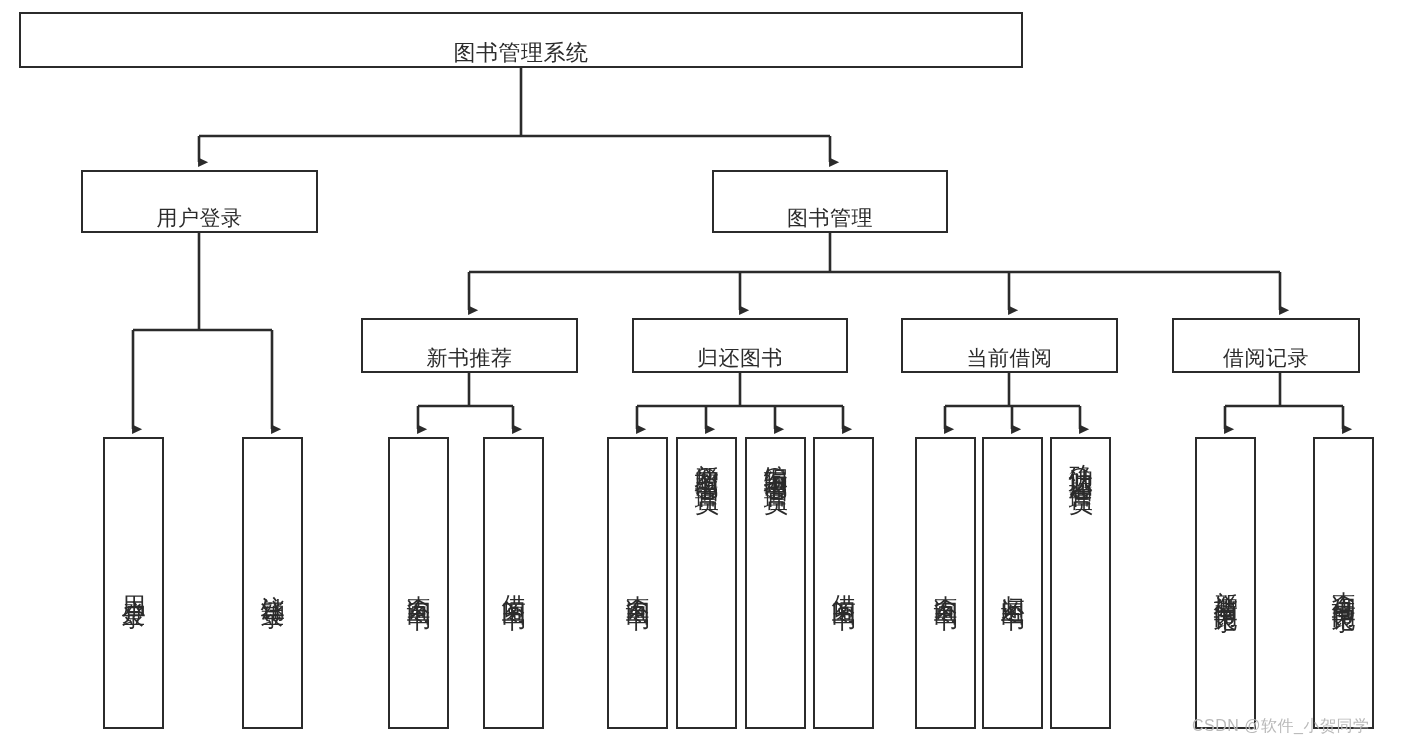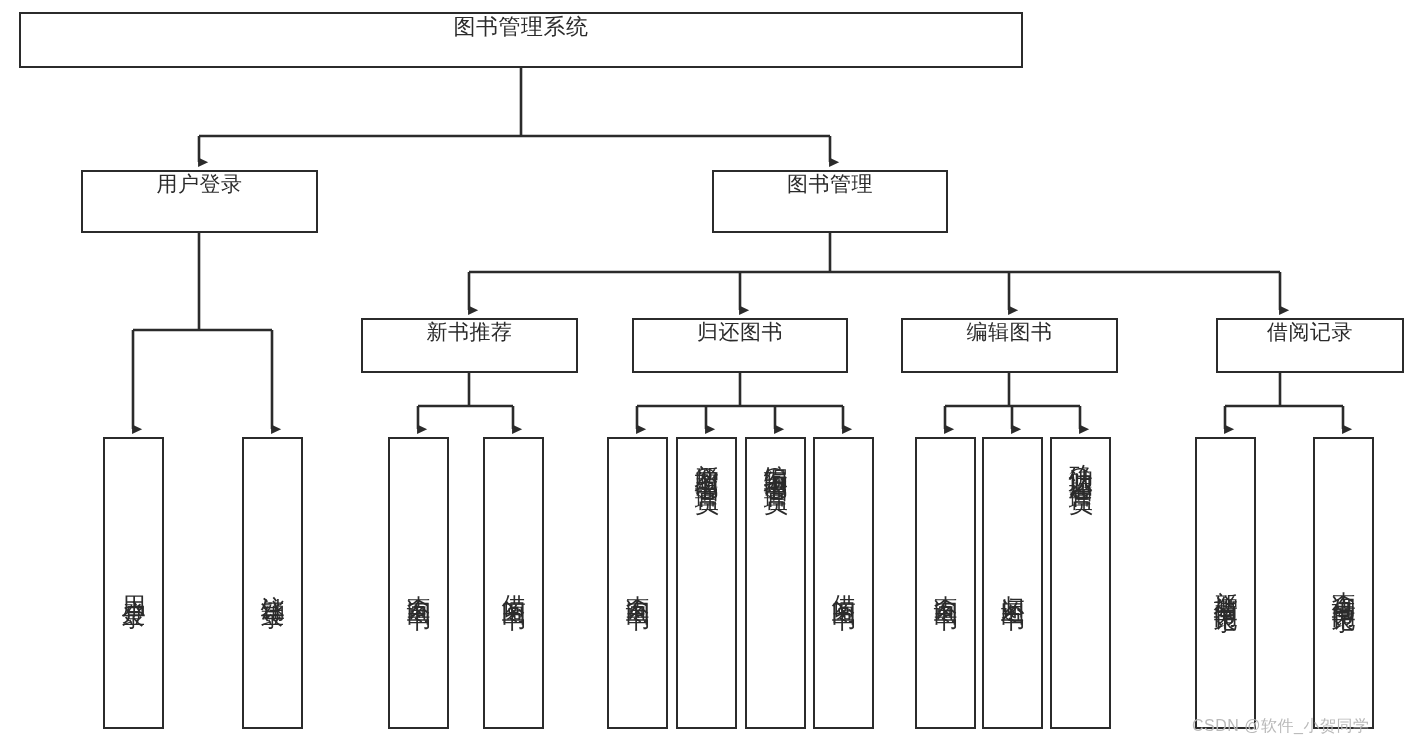--- a/index.html
+++ b/index.html
@@ -25,21 +25,21 @@
     top: 0;
     width: 1405px;
     height: 747px;
   }
   .node-box {
     position: absolute;
     box-sizing: border-box;
     border: 2.4px solid #2b2b2b;
     background: #ffffff;
     display: flex;
-    align-items: flex-start;
+    align-items: flex-end;
     justify-content: center;
   }
   .node-label {
     color: #2b2b2b;
     font-size: 21px;
     line-height: 1.18;
     letter-spacing: 0.5px;
     white-space: nowrap;
     text-align: center;
   }
@@ -146,23 +146,23 @@
     <span class="node-label">图书管理</span>
   </div>
 
   <div class="node-box" style="left:361px; top:318px; width:217px; height:55px;">
     <span class="node-label">新书推荐</span>
   </div>
   <div class="node-box" style="left:632px; top:318px; width:216px; height:55px;">
     <span class="node-label">归还图书</span>
   </div>
   <div class="node-box" style="left:901px; top:318px; width:217px; height:55px;">
-    <span class="node-label">编辑图书</span>
-  </div>
-  <div class="node-box" style="left:1216px; top:318px; width:188px; height:55px;">
+    <span class="node-label">当前借阅</span>
+  </div>
+  <div class="node-box" style="left:1172px; top:318px; width:188px; height:55px;">
     <span class="node-label">借阅记录</span>
   </div>
 
   <div class="leaf-box" style="left:103px; top:437px; width:61px; height:292px;">
     <span class="leaf-label">用户登录</span>
   </div>
   <div class="leaf-box" style="left:242px; top:437px; width:61px; height:292px;">
     <span class="leaf-label">注销登录</span>
   </div>
 

